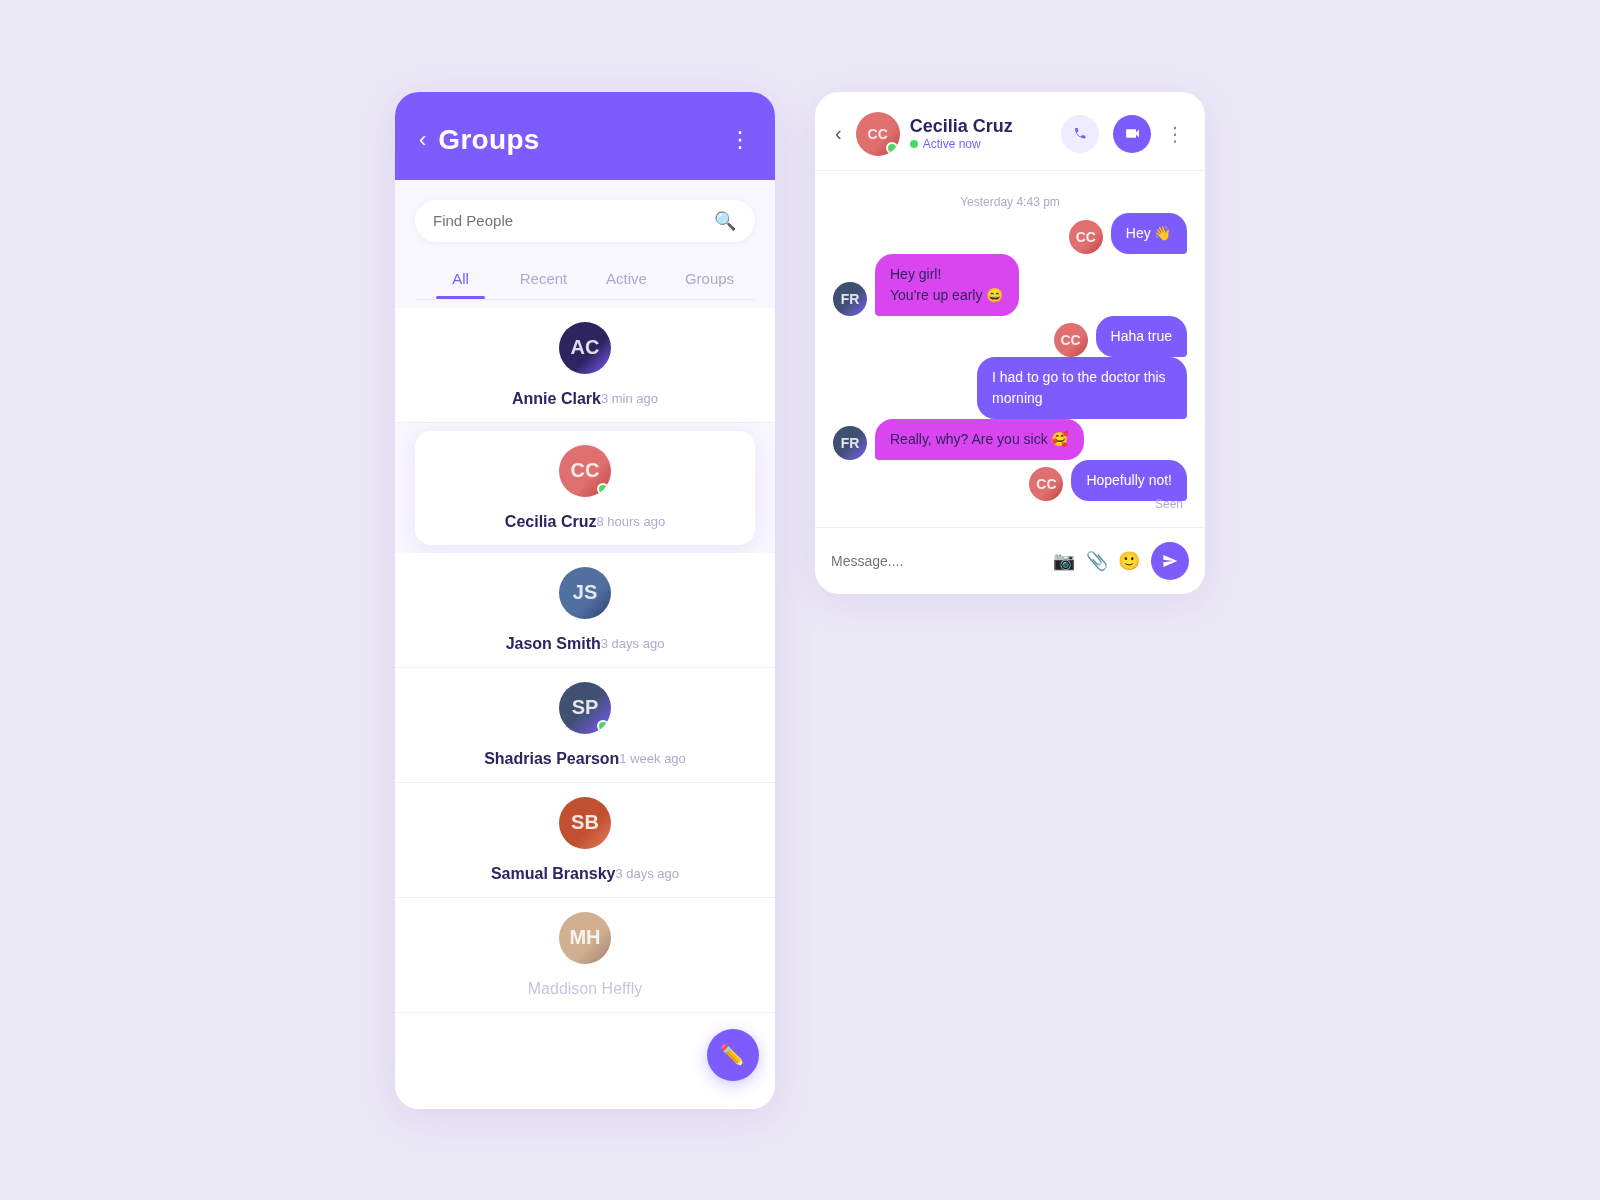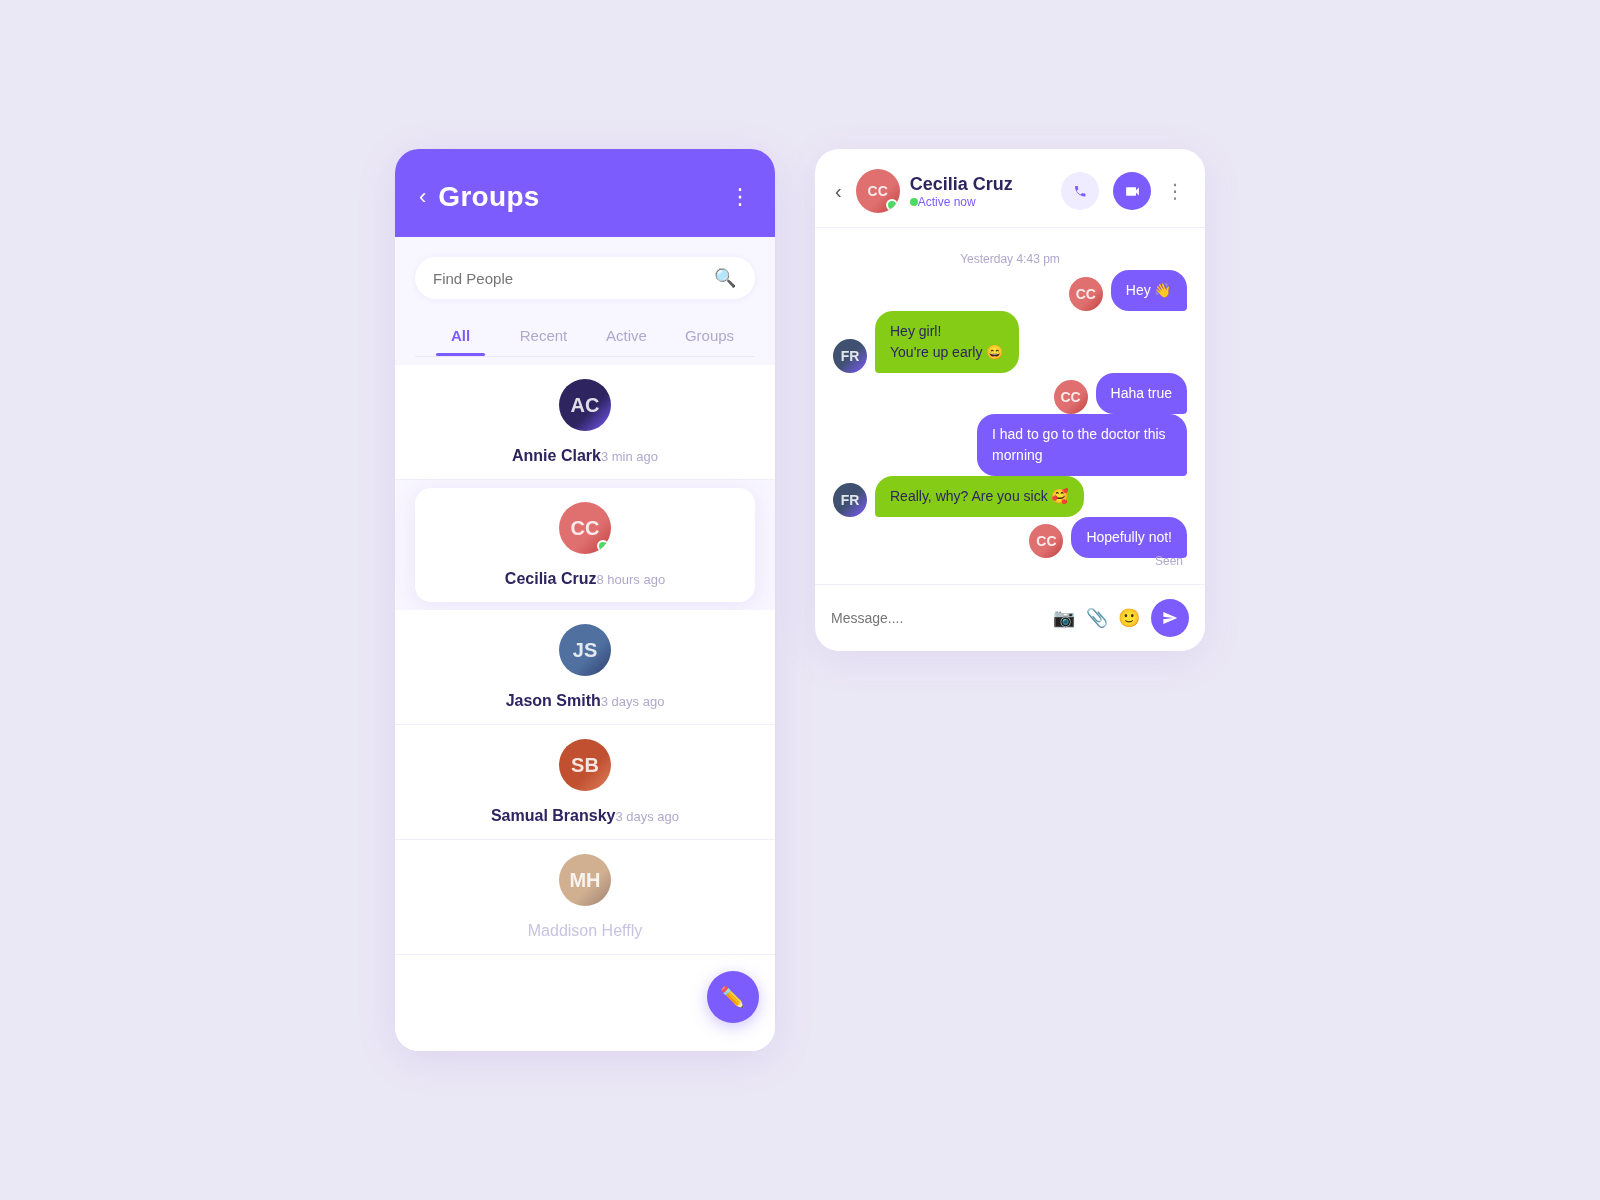--- a/index.html
+++ b/index.html
@@ -90,21 +90,21 @@
       text-align: center;
       padding: 10px 0 12px;
       font-size: 15px;
       color: #b0a8cc;
       cursor: pointer;
       position: relative;
       font-weight: 500;
     }
     .tab.active {
       color: #7c5cfc;
-      font-weight: 700;
+      font-weight: 400;
     }
     .tab.active::after {
       content: '';
       position: absolute;
       bottom: 0;
       left: 20%;
       width: 60%;
       height: 3px;
       background: #7c5cfc;
       border-radius: 2px;
@@ -230,20 +230,21 @@
     .right-name {
       font-size: 18px;
       font-weight: 700;
       color: #2d2460;
     }
     .right-status {
       font-size: 12px;
       color: #7c5cfc;
       display: flex;
       align-items: center;
+      gap: 5px;
     }
     .status-dot-green {
       width: 8px;
       height: 8px;
       border-radius: 50%;
       background: #4cda64;
       display: inline-block;
     }
     .right-actions {
       display: flex;
@@ -299,21 +300,21 @@
       font-size: 14px;
       line-height: 1.5;
       max-width: 210px;
     }
     .bubble.sent {
       background: #7c5cfc;
       color: #fff;
       border-bottom-right-radius: 4px;
     }
     .bubble.received {
-      background: #84cc16;
+      background: #d946ef;
       color: #2d2460;
       border-bottom-left-radius: 4px;
     }
     .seen-text {
       text-align: right;
       font-size: 12px;
       color: #b0a8cc;
       margin-top: -4px;
       margin-right: 4px;
     }
@@ -436,20 +437,32 @@
           <div class="av-person">JS</div>
         </div>
         <div class="chat-info">
           <div class="chat-item-row">
             <span class="chat-name">Jason Smith</span>
             <span class="chat-time">3 days ago</span>
           </div>
         </div>
       </div>
 
+      <div class="chat-item">
+        <div class="avatar av-shadrias" style="position:relative;">
+          <div class="av-person">SP</div>
+          <div class="online-dot"></div>
+        </div>
+        <div class="chat-info">
+          <div class="chat-item-row">
+            <span class="chat-name">Shadrias Pearson</span>
+            <span class="chat-time">1 week ago</span>
+          </div>
+        </div>
+      </div>
 
       <div class="chat-item">
         <div class="avatar av-samual">
           <div class="av-person">SB</div>
         </div>
         <div class="chat-info">
           <div class="chat-item-row">
             <span class="chat-name">Samual Bransky</span>
             <span class="chat-time">3 days ago</span>
           </div>

